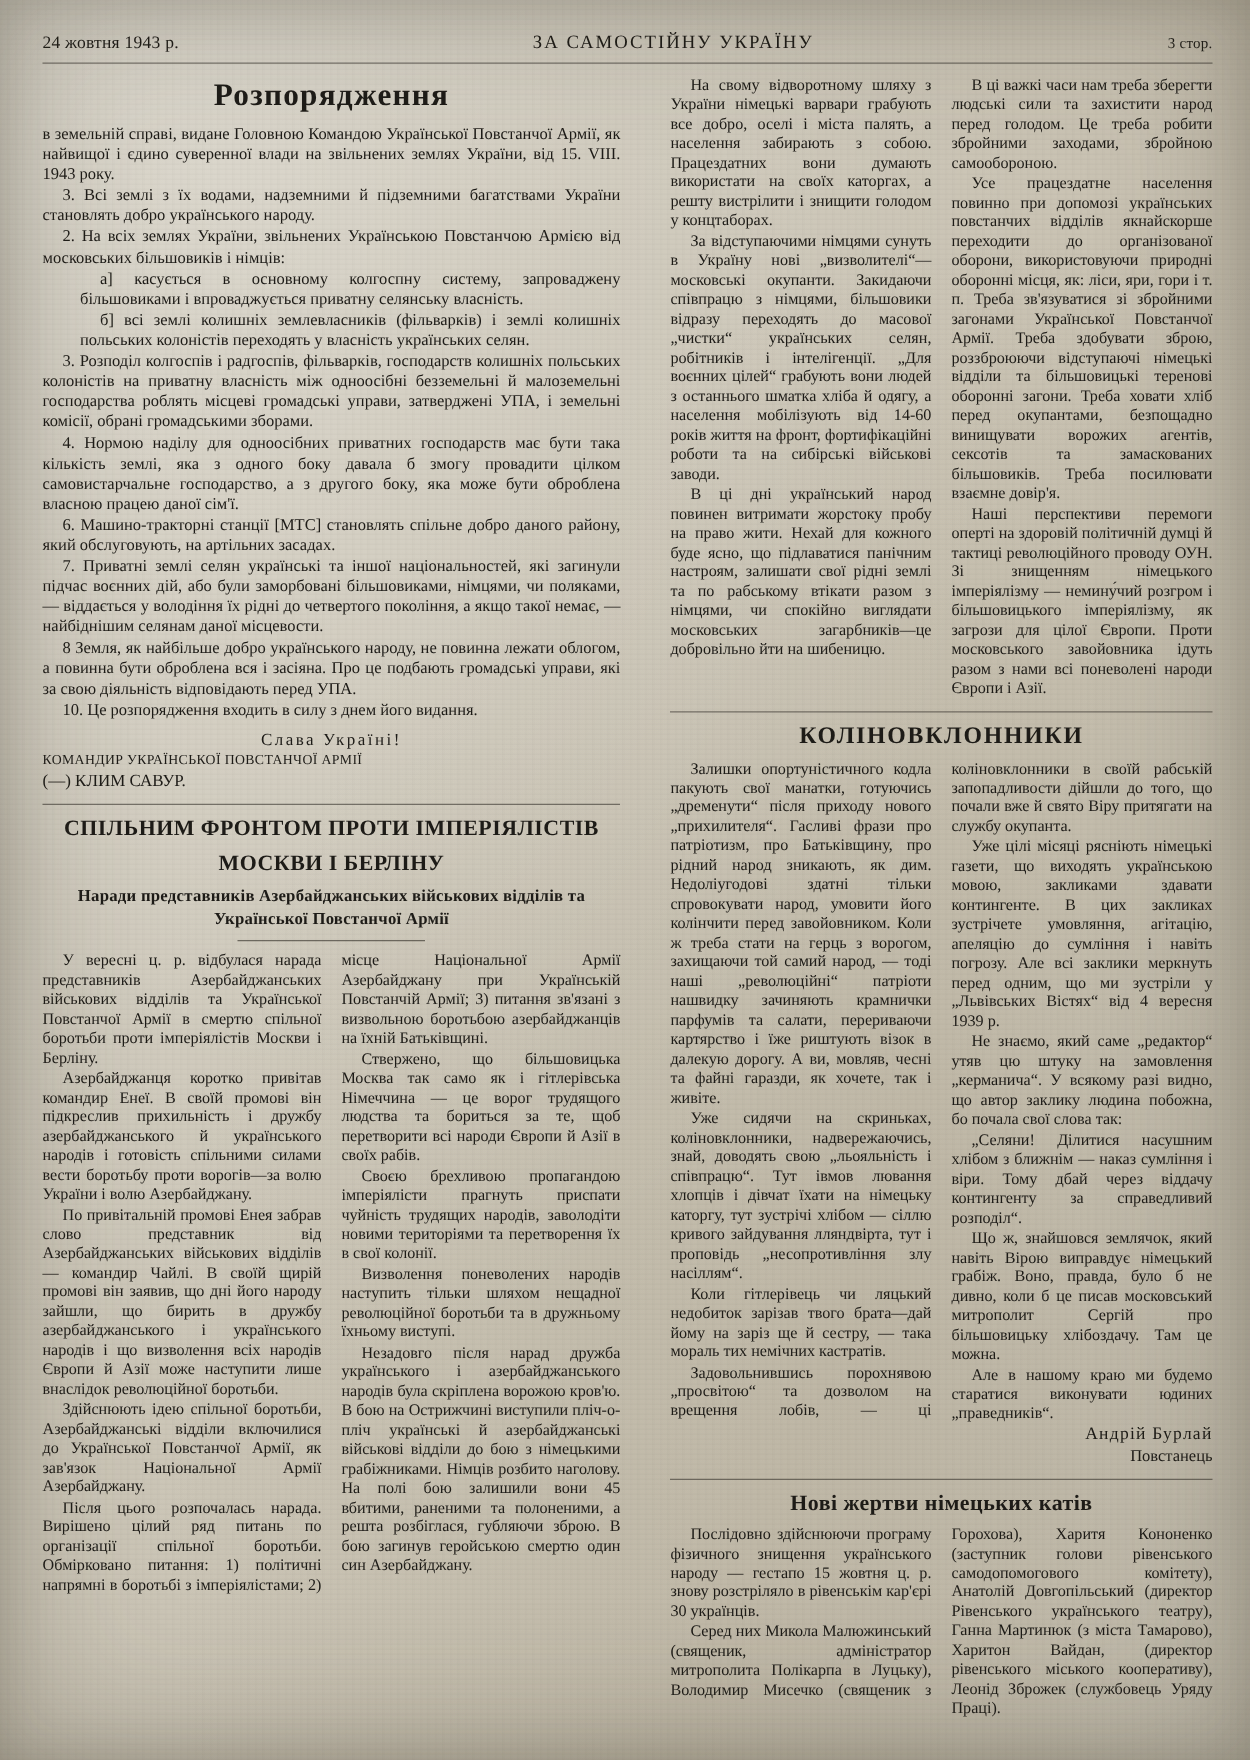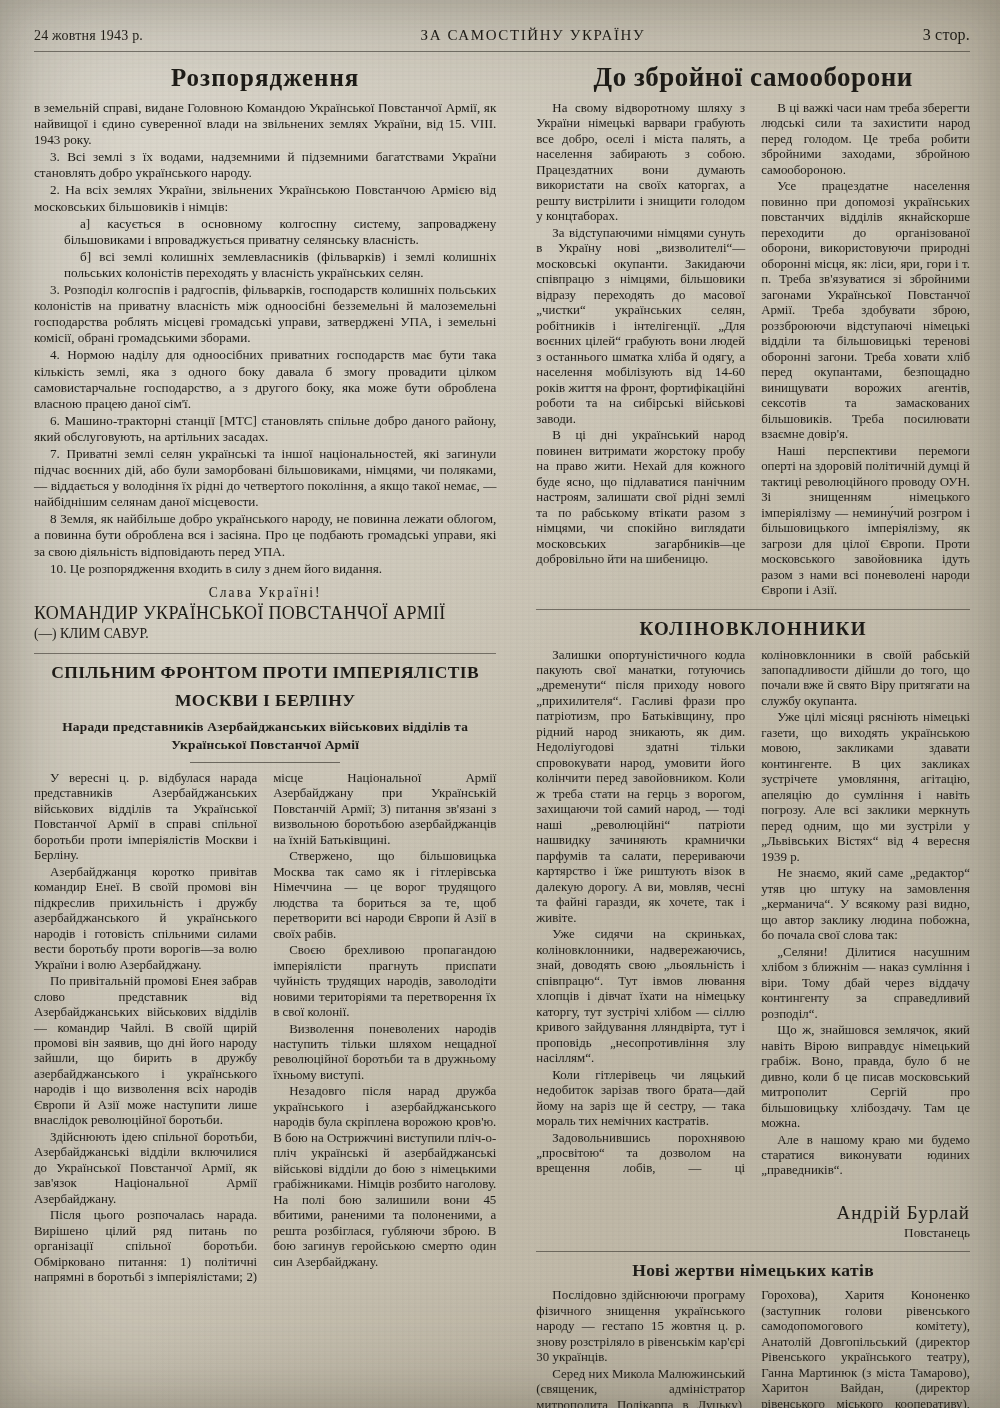--- a/index.html
+++ b/index.html
@@ -37,21 +37,21 @@
   .masthead{
     display:flex;align-items:baseline;justify-content:space-between;
     font-size:14.5px;letter-spacing:.2px;
     padding-bottom:4px;
   }
   .masthead .date{font-size:14px;}
   .masthead .title{
     font-size:15px;letter-spacing:1.6px;font-weight:normal;
     text-align:center;flex:1;
   }
-  .masthead .page{font-size:16px;}
+  .masthead .page{font-size:12px;}
   .rule{height:1px;background:#2a2720;opacity:.55;margin:3px 0 10px 0;}
 
   .cols{display:flex;gap:12px;align-items:flex-start;}
   .colL{width:498px;padding-right:14px;box-sizing:border-box;}
   .colR{width:468px;padding-left:14px;box-sizing:border-box;}
 
   h1.head{
     text-align:center;font-size:25px;letter-spacing:1px;margin:2px 0 8px 0;font-weight:bold;
   }
   h1.head2{
@@ -74,26 +74,26 @@
     font-size:13.2px;line-height:1.22;
     text-align:justify;
     text-indent:16px;
     hyphens:auto;
     -webkit-hyphens:auto;
   }
   p.noind{text-indent:0;}
   .num{padding-left:0;}
   .ind2{padding-left:30px;}
   .sig{ text-align:center;text-indent:0;font-size:13.6px;letter-spacing:2px;margin-top:8px;}
-  .cmd{ text-indent:0;font-size:18px;letter-spacing:.3px;margin-top:2px;text-align:left;}
+  .cmd{ text-indent:0;font-size:11px;letter-spacing:.3px;margin-top:2px;text-align:left;}
   .cmd2{ text-indent:0;font-size:13.6px;text-align:left;margin-top:1px;}
 
   .twocol{column-count:2;column-gap:16px;}
   .twocol p{font-size:12.9px;line-height:1.2;}
-  .sign-right{text-align:right;text-indent:0;margin-top:22px;font-size:19px;letter-spacing:1px;}
+  .sign-right{text-align:right;text-indent:0;margin-top:0;font-size:14px;letter-spacing:1px;}
   .sign-right2{text-align:right;text-indent:0;font-size:13.2px;}
 </style>
 </head>
 <body>
 
 <div class="paper"></div>
 <div class="grain"></div>
 
 <div class="sheet">
 
@@ -128,35 +128,34 @@
       <p class="cmd2">(—) КЛИМ САВУР.</p>
 
       <div class="hr-wide"></div>
 
       <h2 class="sub">СПІЛЬНИМ ФРОНТОМ ПРОТИ ІМПЕРІЯЛІСТІВ</h2>
       <h2 class="sub">МОСКВИ І БЕРЛІНУ</h2>
       <h3 class="deck">Наради представників Азербайджанських військових відділів та Української Повстанчої Армії</h3>
       <div class="hr-short"></div>
 
       <div class="twocol">
-        <p>У вересні ц. р. відбулася нарада представників Азербайджанських військових відділів та Української Повстанчої Армії в справі спільної боротьби проти імперіялістів Москви і Берліну.</p>
+        <p>У вересні ц. р. відбулася нарада представників Азербайджанських військових відділів та Української Повстанчої Армії в смертю спільної боротьби проти імперіялістів Москви і Берліну.</p>
         <p>Азербайджанця коротко привітав командир Енеї. В своїй промові він підкреслив прихильність і дружбу азербайджанського й українського народів і готовість спільними силами вести боротьбу проти ворогів—за волю України і волю Азербайджану.</p>
         <p>По привітальній промові Енея забрав слово представник від Азербайджанських військових відділів — командир Чайлі. В своїй щирій промові він заявив, що дні його народу зайшли, що бирить в дружбу азербайджанського і українського народів і що визволення всіх народів Європи й Азії може наступити лише внаслідок революційної боротьби.</p>
         <p>Здійснюють ідею спільної боротьби, Азербайджанські відділи включилися до Української Повстанчої Армії, як зав'язок Національної Армії Азербайджану.</p>
         <p>Після цього розпочалась нарада. Вирішено цілий ряд питань по організації спільної боротьби. Обмірковано питання: 1) політичні напрямні в боротьбі з імперіялістами; 2) місце Національної Армії Азербайджану при Українській Повстанчій Армії; 3) питання зв'язані з визвольною боротьбою азербайджанців на їхній Батьківщині.</p>
         <p>Ствержено, що більшовицька Москва так само як і гітлерівська Німеччина — це ворог трудящого людства та бориться за те, щоб перетворити всі народи Європи й Азії в своїх рабів.</p>
         <p>Своєю брехливою пропагандою імперіялісти прагнуть приспати чуйність трудящих народів, заволодіти новими територіями та перетворення їх в свої колонії.</p>
         <p>Визволення поневолених народів наступить тільки шляхом нещадної революційної боротьби та в дружньому їхньому виступі.</p>
         <p>Незадовго після нарад дружба українського і азербайджанського народів була скріплена ворожою кров'ю. В бою на Острижчині виступили пліч-о-пліч українські й азербайджанські військові відділи до бою з німецькими грабіжниками. Німців розбито наголову. На полі бою залишили вони 45 вбитими, ранeними та полоненими, а решта розбіглася, губляючи зброю. В бою загинув геройською смертю один син Азербайджану.</p>
       </div>
     </div>
 
     <div class="colR">
 
-      <h1 class="head2">До збройної самооборони</h1>
 
       <div class="twocol">
         <p>На свому відворотному шляху з України німецькі варвари грабують все добро, оселі і міста палять, а населення забирають з собою. Працездатних вони думають використати на своїх каторгах, а решту вистрілити і знищити голодом у концтаборах.</p>
         <p>За відступаючими німцями сунуть в Україну нові „визволителі“—московські окупанти. Закидаючи співпрацю з німцями, більшовики відразу переходять до масової „чистки“ українських селян, робітників і інтелігенції. „Для воєнних цілей“ грабують вони людей з останнього шматка хліба й одягу, а населення мобілізують від 14-60 років життя на фронт, фортифікаційні роботи та на сибірські військові заводи.</p>
         <p>В ці дні український народ повинен витримати жорстоку пробу на право жити. Нехай для кожного буде ясно, що підлаватися панічним настроям, залишати свої рідні землі та по рабському втікати разом з німцями, чи спокійно виглядати московських загарбників—це добровільно йти на шибеницю.</p>
         <p>В ці важкі часи нам треба зберегти людські сили та захистити народ перед голодом. Це треба робити збройними заходами, збройною самообороною.</p>
         <p>Усе працездатне населення повинно при допомозі українських повстанчих відділів якнайскорше переходити до організованої оборони, використовуючи природні оборонні місця, як: ліси, яри, гори і т. п. Треба зв'язуватися зі збройними загонами Української Повстанчої Армії. Треба здобувати зброю, роззброюючи відступаючі німецькі відділи та більшовицькі теренові оборонні загони. Треба ховати хліб перед окупантами, безпощадно винищувати ворожих агентів, сексотів та замаскованих більшовиків. Треба посилювати взаємне довір'я.</p>
         <p>Наші перспективи перемоги оперті на здоровій політичній думці й тактиці революційного проводу ОУН. Зі знищенням німецького імперіялізму — немину́чий розгром і більшовицького імперіялізму, як загрози для цілої Європи. Проти московського завойовника ідуть разом з нами всі поневолені народи Європи і Азії.</p>
       </div>
 

